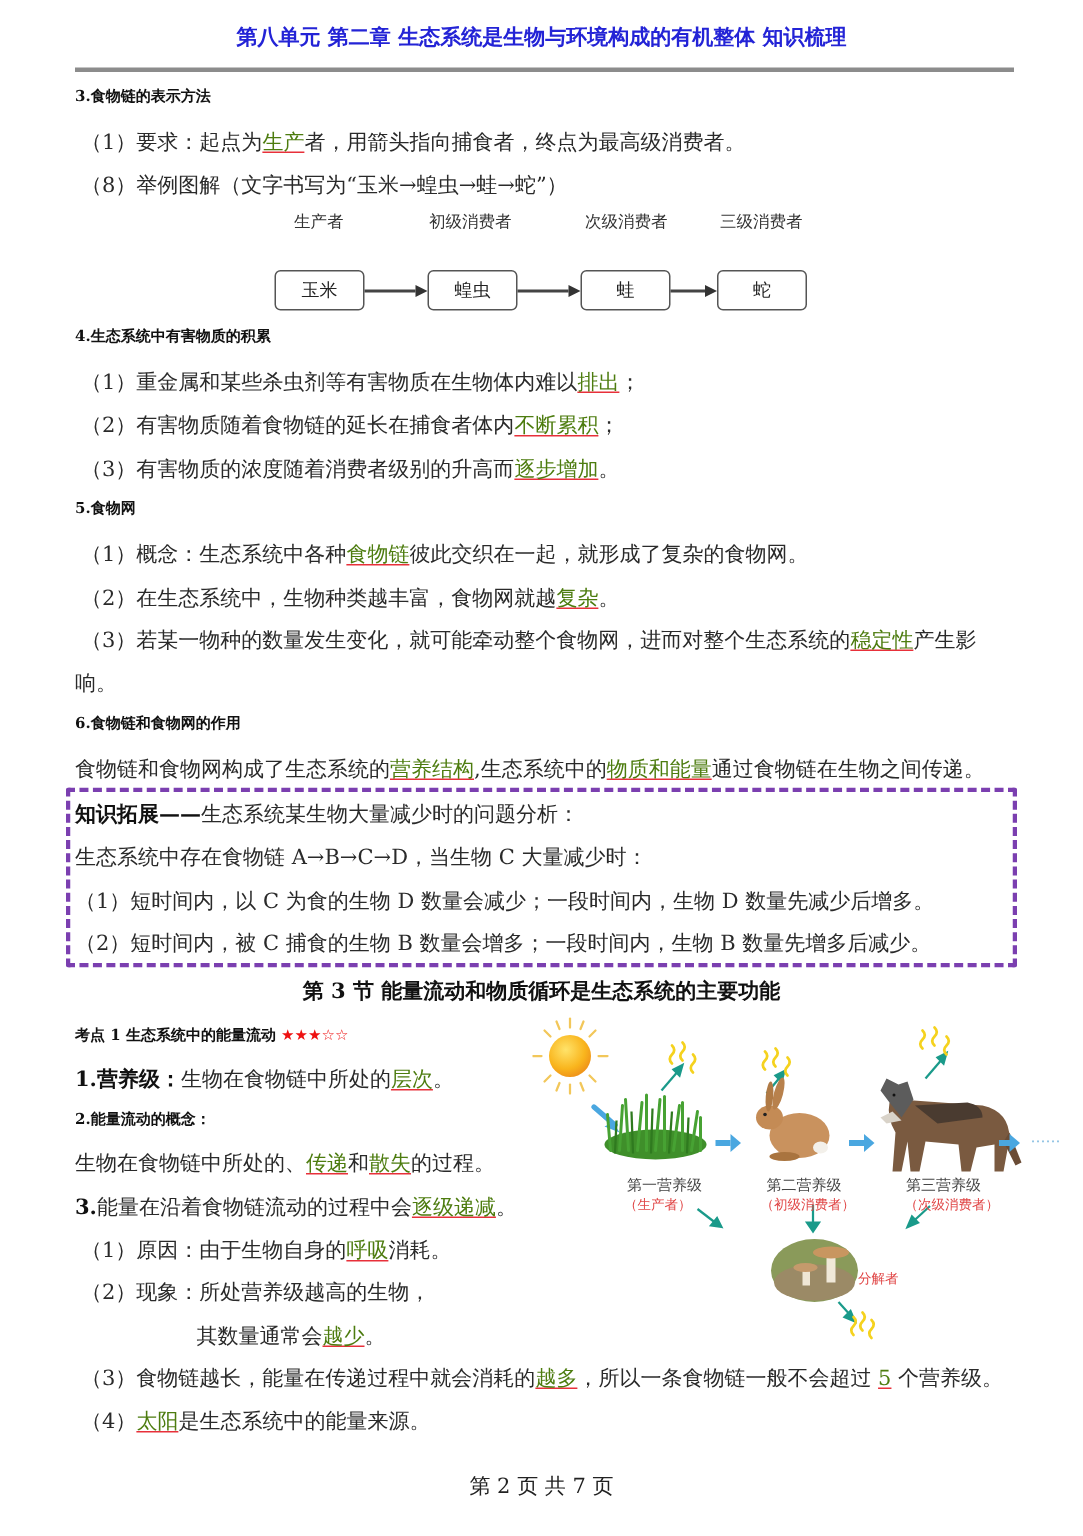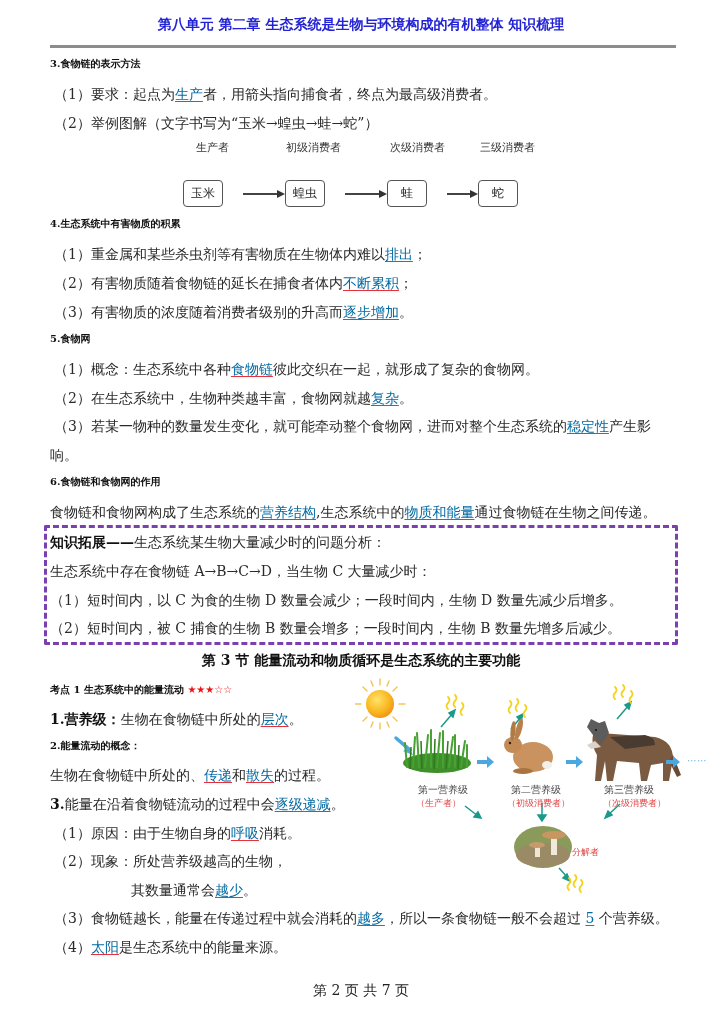--- a/index.html
+++ b/index.html
@@ -3,43 +3,43 @@
 <meta charset="utf-8">
 <style>
   * { margin: 0; padding: 0; box-sizing: border-box; }
   html, body { width: 722px; height: 1024px; background: #ffffff; overflow: hidden; }
   body { position: relative; font-family: "DejaVu Serif", "Liberation Serif", serif; color: #222; font-size: 14px; }
   .abs { position: absolute; white-space: nowrap; }
   .header-title { left: 0; width: 722px; top: 16px; text-align: center; color: #2323d6; font-weight: bold; font-size: 14px; font-family: "DejaVu Sans", sans-serif; }
   .header-rule { left: 50px; width: 626px; top: 45px; height: 3px; background: #8c8c8c; }
   .h { font-weight: bold; font-size: 10px; color: #111; }
   .p { font-size: 14px; color: #2a2a2a; }
-  .u { color: #0369a1; text-decoration: underline; text-decoration-color: #e8303a; text-underline-offset: 2px; }
+  .u { color: #4d7c0f; text-decoration: underline; text-decoration-color: #e8303a; text-underline-offset: 2px; }
   .diag-label { font-family: "DejaVu Sans", sans-serif; font-size: 11px; color: #333; }
-  .node { position: absolute; border: 1.5px solid #555; border-radius: 4px; height: 27px; width: 40px; font-family: "DejaVu Sans", sans-serif; font-size: 12px; display: flex; align-items: center; justify-content: center; color: #222; background: #fff; }
+  .node { position: absolute; border: 1.5px solid #555; border-radius: 4px; height: 27px; width: 60px; font-family: "DejaVu Sans", sans-serif; font-size: 12px; display: flex; align-items: center; justify-content: center; color: #222; background: #fff; }
   .arrow-line { position: absolute; height: 1.5px; background: #444; }
   .arrow-head { position: absolute; width: 0; height: 0; border-top: 4px solid transparent; border-bottom: 4px solid transparent; border-left: 8px solid #333; }
   .dash-box { position: absolute; left: 44px; top: 525px; width: 634px; height: 120px; border: 3px dashed #7b3fb0; border-radius: 2px; }
   .sec-title { left: 0; width: 722px; text-align: center; font-weight: bold; font-size: 14px; color: #111; top: 652px; }
   .stars { color: #ee1111; font-weight: normal; letter-spacing: 0px; }
   .eco-label { font-family: "DejaVu Serif", serif; font-size: 10px; color: #444; }
   .eco-red { font-family: "DejaVu Serif", serif; font-size: 9px; color: #e04545; }
   .footer { left: 0; width: 722px; text-align: center; top: 982px; font-size: 14px; color: #222; }
 </style>
 </head>
 <body>
 
 <div class="abs header-title">第八单元  第二章  生态系统是生物与环境构成的有机整体  知识梳理</div>
 <div class="abs header-rule"></div>
 
 <div class="abs h" style="left:50px; top:57px;">3.食物链的表示方法</div>
 <div class="abs p" style="left:54px; top:86px;">
   <span>（1）要求：起点为</span><span class="u">生产</span><span>者，用箭头指向捕食者，终点为最高级消费者。</span>
 </div>
-<div class="abs p" style="left:54px; top:115px;">（2）举例图解（文字书写为“玉米→蝗虫→蛙→蛇”）</div>
+<div class="abs p" style="left:54px; top:115px;">（8）举例图解（文字书写为“玉米→蝗虫→蛙→蛇”）</div>
 
 <div>
   <div class="abs diag-label" style="left:196px; top:140px;">生产者</div>
   <div class="abs diag-label" style="left:286px; top:140px;">初级消费者</div>
   <div class="abs diag-label" style="left:390px; top:140px;">次级消费者</div>
   <div class="abs diag-label" style="left:480px; top:140px;">三级消费者</div>
 
   <div class="node" style="left:183px; top:180px;">玉米</div>
   <div class="arrow-line" style="left:243px; top:193px; width:34px;"></div>
   <div class="arrow-head" style="left:277px; top:190px;"></div>

